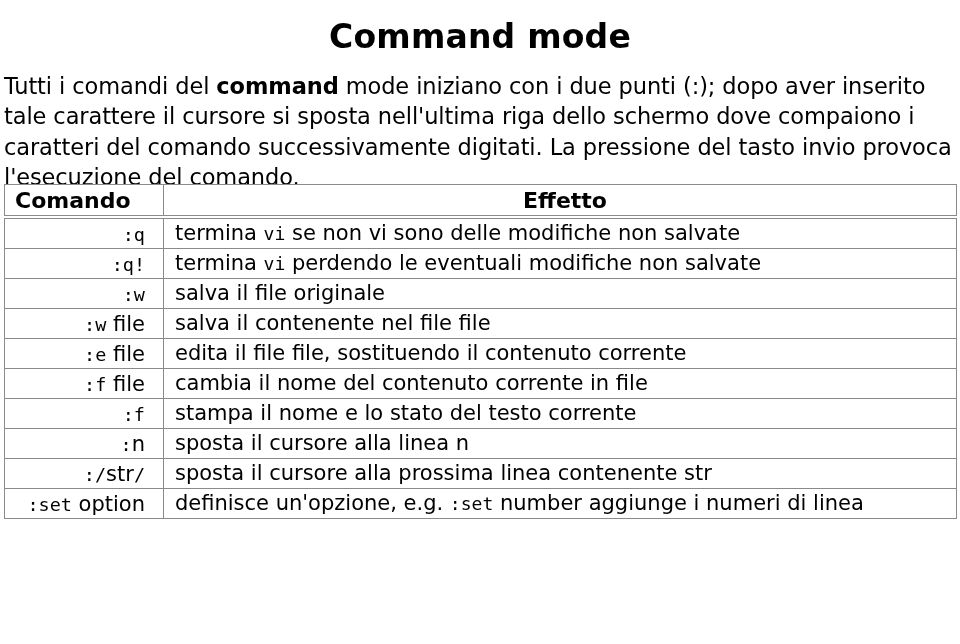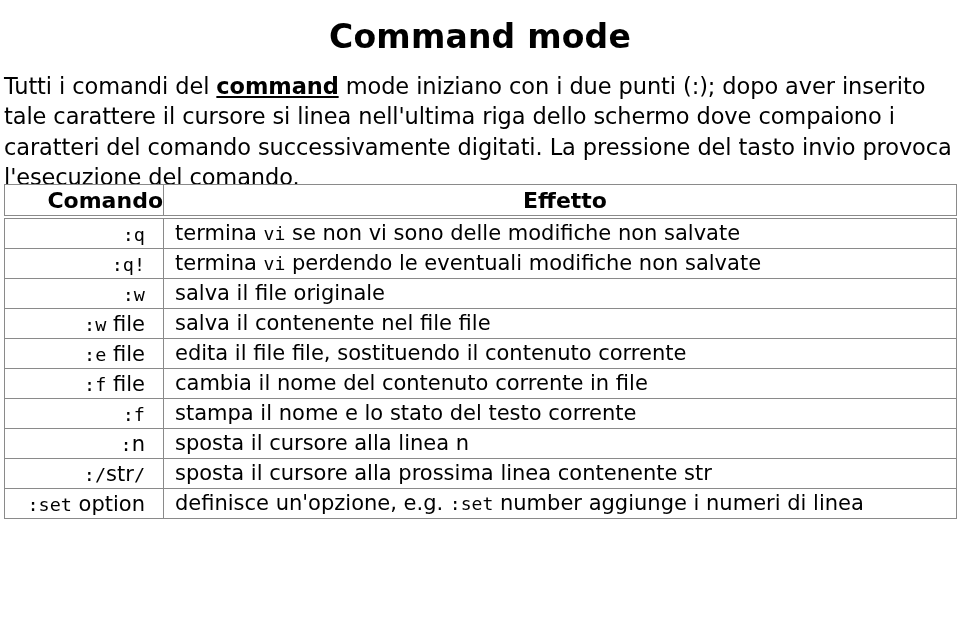--- a/index.html
+++ b/index.html
@@ -70,21 +70,21 @@
     background: #ffffff;
   }
 
   
   thead th {
     height: 30px;
     font-weight: bold;
     font-size: 22px;
     border-bottom: 1px solid #8a8a8a;
   }
-  thead th.h-cmd { text-align: right; }
+  thead th.h-cmd { text-align: left; padding-left: 10px; }
   thead th.h-eff { text-align: center; padding-left: 10px; }
   
   thead tr.hdr-rule td {
     height: 2px;
     padding: 0;
     border: none;
     border-top: 1px solid #8a8a8a;
     background: #ffffff;
     line-height: 0;
     font-size: 0;
@@ -121,21 +121,21 @@
   tbody td.cmd.tight .mono { font-size: 0.80em; }
   tbody td.cmd.tight .ital { font-size: 0.93em; }
 </style>
 </head>
 <body>
 
 <div class="page">
 
   <h1 class="slide-title">Command mode</h1>
 
-  <p class="body-copy"><span>Tutti i comandi del </span><span style="font-weight: bold; text-decoration: underline;">command</span><span> mode iniziano con i due punti (:); dopo aver inserito tale carattere il cursore si linea nell'ultima riga dello schermo dove compaiono i caratteri del comando successivamente digitati.  La pressione del tasto invio provoca l'esecuzione del comando.</span></p>
+  <p class="body-copy"><span>Tutti i comandi del </span><span style="font-weight: bold;">command</span><span> mode iniziano con i due punti (:); dopo aver inserito tale carattere il cursore si sposta nell'ultima riga dello schermo dove compaiono i caratteri del comando successivamente digitati.  La pressione del tasto invio provoca l'esecuzione del comando.</span></p>
 
   <table class="cmd-table">
     <colgroup>
       <col class="c-cmd">
       <col class="c-eff">
     </colgroup>
     <thead>
       <tr>
         <th class="h-cmd">Comando</th>
         <th class="h-eff">Effetto</th>

